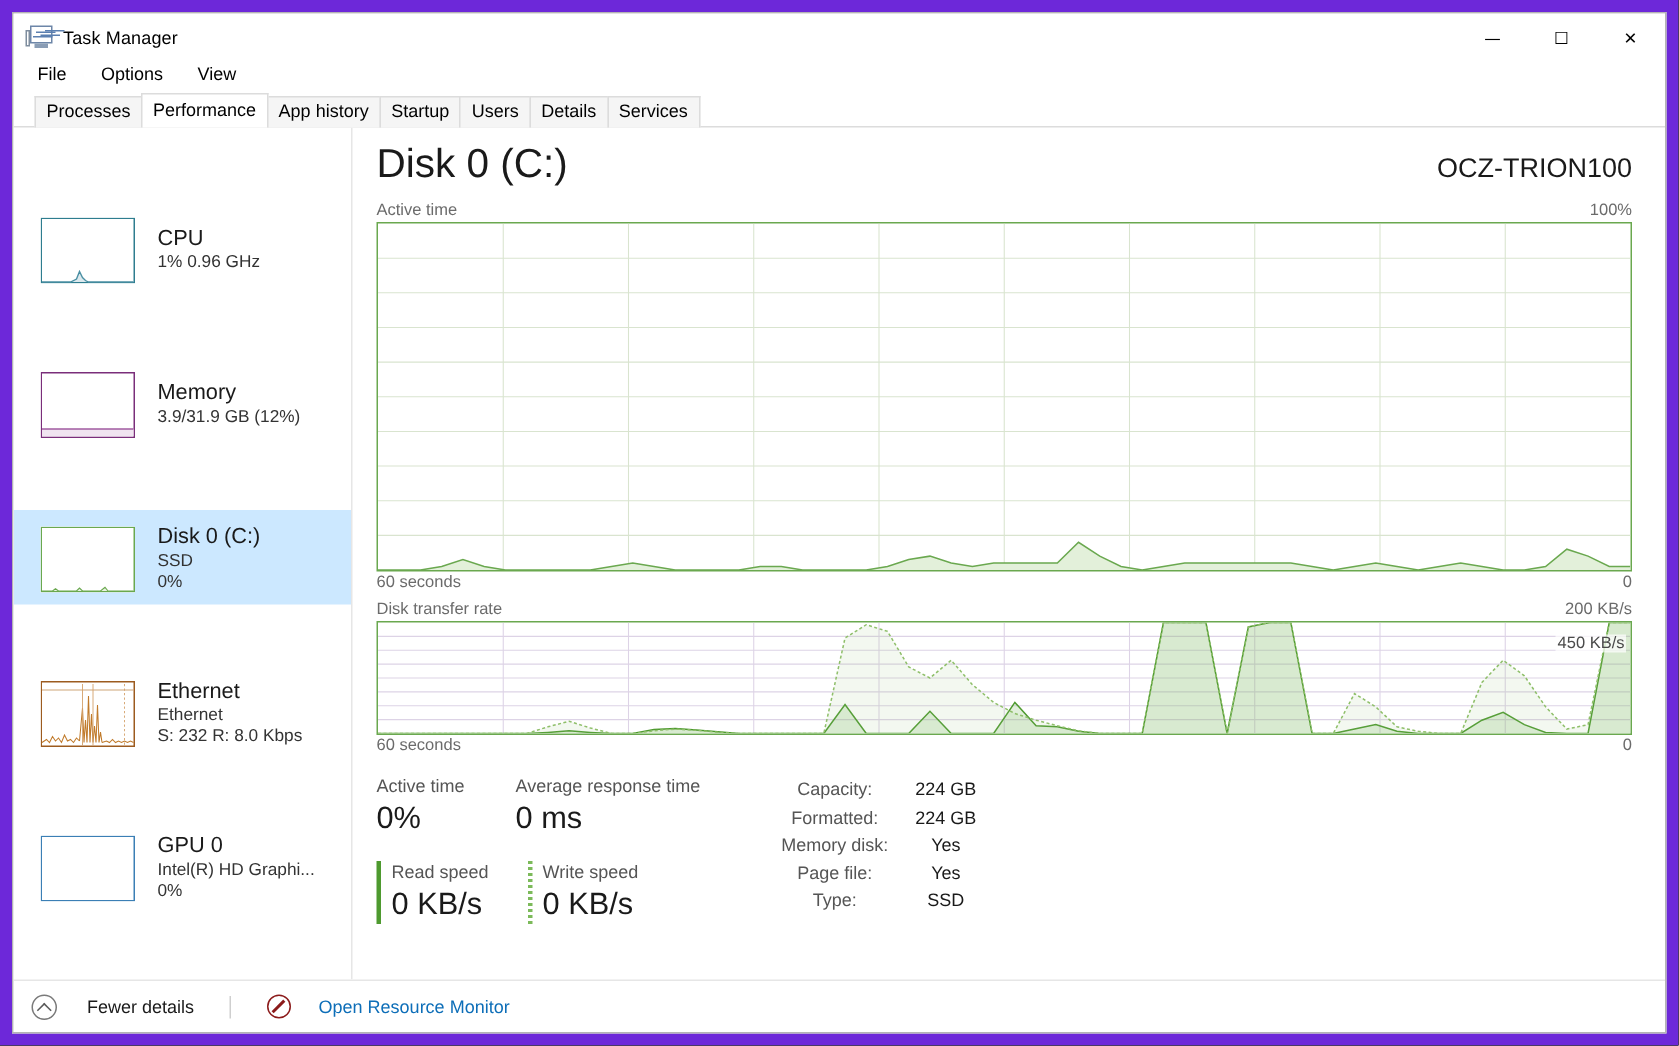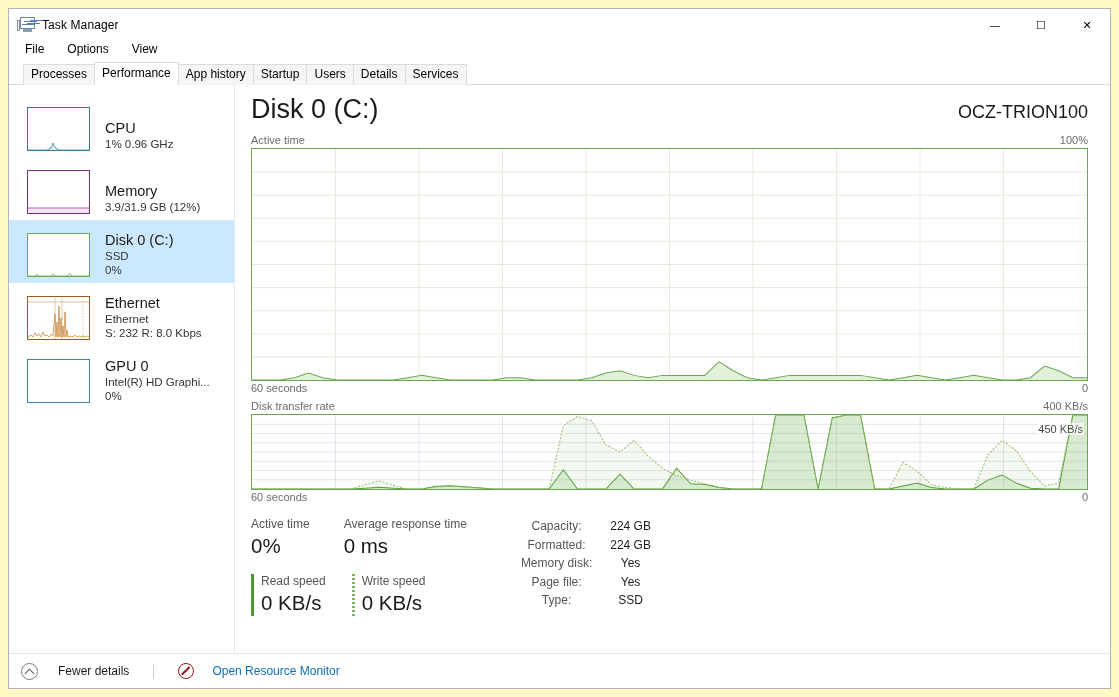--- a/index.html
+++ b/index.html
@@ -4,21 +4,21 @@
 <style>
   * { box-sizing: border-box; }
   html, body {
     margin: 0; padding: 0;
     background: #000;
     font-family: "Liberation Sans", sans-serif;
   }
   #app {
     position: relative;
     width: 1119px; height: 697px;
-    background: #fef9c3;
+    background: #6d28d9;
     overflow: hidden;
   }
   .window {
     position: absolute;
     left: 8px; top: 8px;
     width: 1103px; height: 681px;
     background: #ffffff;
     border: 1px solid #b4b4b4;
     display: flex;
     flex-direction: column;
@@ -146,24 +146,25 @@
   .sidebar {
     width: 226px;
     flex: 0 0 226px;
     background: #ffffff;
     border-right: 1px solid #e6e6e6;
     padding-top: 9px;
     overflow: hidden;
   }
   .res {
     display: flex;
-    align-items: flex-end;
+    align-items: center;
     padding: 6px 8px 6px 18px;
     cursor: default;
     height: 63px;
+    margin-top: 40px;
   }
   .res.selected { background: #cce8ff; }
   .thumb {
     width: 63px; height: 44px;
     flex: 0 0 auto;
     margin-top: 2px;
     background: #ffffff;
     position: relative;
     overflow: hidden;
   }
@@ -500,21 +501,21 @@
               <polyline points="0.00,231.00 13.90,231.00 27.80,231.00 41.69,228.69 55.59,224.07 69.49,228.69 83.39,231.00 97.29,231.00 111.19,231.00 125.08,231.00 138.98,231.00 152.88,228.69 166.78,226.38 180.68,228.69 194.58,231.00 208.47,231.00 222.37,231.00 236.27,231.00 250.17,228.69 264.07,228.69 277.97,231.00 291.86,231.00 305.76,231.00 319.66,231.00 333.56,228.69 347.46,224.07 361.36,221.76 375.25,226.38 389.15,228.69 403.05,226.38 416.95,226.38 430.85,226.38 444.75,226.38 458.64,212.52 472.54,221.76 486.44,228.69 500.34,231.00 514.24,228.69 528.14,226.38 542.03,226.38 555.93,226.38 569.83,226.38 583.73,226.38 597.63,226.38 611.53,228.69 625.42,231.00 639.32,228.69 653.22,226.38 667.12,228.69 681.02,231.00 694.92,228.69 708.81,226.38 722.71,228.69 736.61,231.00 750.51,231.00 764.41,228.69 778.31,217.14 792.20,221.76 806.10,228.69 820.00,228.69" fill="none" stroke="#6aa84f" stroke-width="1"></polyline>
             </svg>
         </div>
         <div class="g-foot">
           <span>60 seconds</span>
           <span>0</span>
         </div>
 
         <div class="g-labels" style="margin-top:5px;justify-content:space-between;">
           <span>Disk transfer rate</span>
-          <span>400 KB/s</span>
+          <span>200 KB/s</span>
         </div>
         <div class="graph" id="graph-transfer">
           <svg id="svg-transfer" viewBox="0 0 820 74" preserveAspectRatio="none">
               <line x1="82" y1="0" x2="82" y2="74" stroke="#ddd3e6" stroke-width="0.7"></line>
               <line x1="164" y1="0" x2="164" y2="74" stroke="#ddd3e6" stroke-width="0.7"></line>
               <line x1="246" y1="0" x2="246" y2="74" stroke="#ddd3e6" stroke-width="0.7"></line>
               <line x1="328" y1="0" x2="328" y2="74" stroke="#ddd3e6" stroke-width="0.7"></line>
               <line x1="410" y1="0" x2="410" y2="74" stroke="#ddd3e6" stroke-width="0.7"></line>
               <line x1="492" y1="0" x2="492" y2="74" stroke="#ddd3e6" stroke-width="0.7"></line>
               <line x1="574" y1="0" x2="574" y2="74" stroke="#ddd3e6" stroke-width="0.7"></line>

